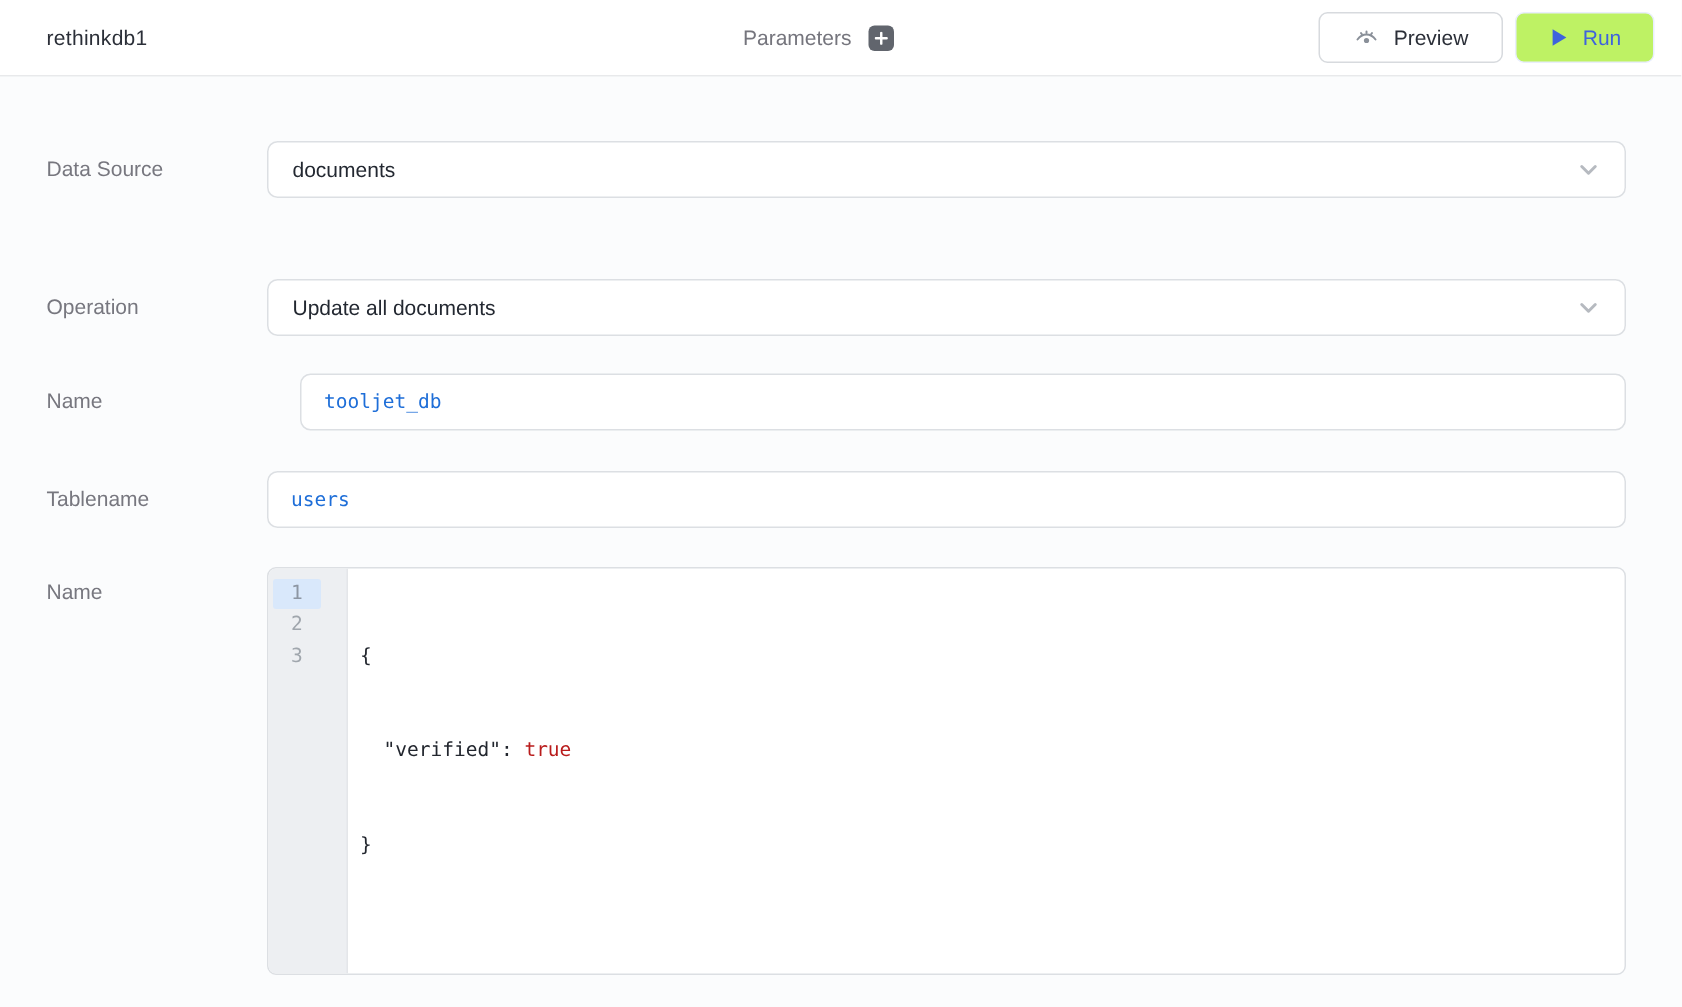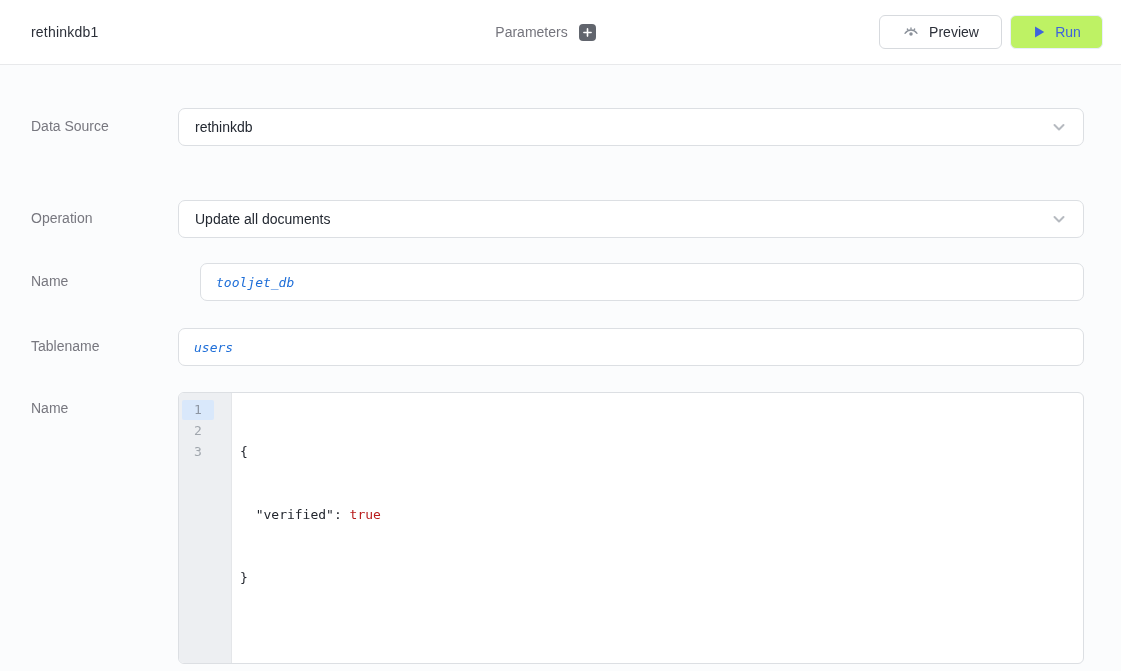--- a/index.html
+++ b/index.html
@@ -7,21 +7,21 @@
   body {
     font-family:"Liberation Sans", sans-serif;
     background:#fbfcfd;
     color:#2b2f38;
     overflow:hidden;
   }
 
   
   .topbar {
     position:relative;
-    height:65px;
+    height:51px;
     background:#ffffff;
     border-bottom:1px solid #e8e9eb;
     display:flex;
     align-items:center;
   }
   .query-title {
     margin-left:31px;
     font-size:14px;
     font-weight:500;
     color:#2b2f38;
@@ -116,21 +116,20 @@
     width:100%;
     height:38px;
     background:#ffffff;
     border:1px solid #dcdfe3;
     border-radius:7px;
     padding:0 15px;
     font-family:"DejaVu Sans Mono","Liberation Mono",monospace;
     font-size:13px;
     color:#1e6ed8;
     outline:none;
-    font-style:italic;
   }
 
   
   .code-editor {
     height:272px;
     background:#ffffff;
     border:1px solid #dcdfe3;
     border-radius:6px;
     display:flex;
     overflow:hidden;
@@ -203,21 +202,21 @@
     </button>
   </div>
 </header>
 
 <main class="main">
 
   <div class="row mb-1">
     <div class="row-label">Data Source</div>
     <div class="row-field">
       <div class="select-box">
-        <span class="select-value">rethinkdb</span>
+        <span class="select-value">documents</span>
         <span class="chevron icon">
           <svg width="16" height="16" viewBox="0 0 16 16" fill="none">
               <path d="M3.5 6l4.5 4.5L12.5 6" stroke="#b6bac0" stroke-width="2" stroke-linecap="round" stroke-linejoin="round"></path>
             </svg>
         </span>
       </div>
     </div>
   </div>
 
   <div class="row mb-2">

